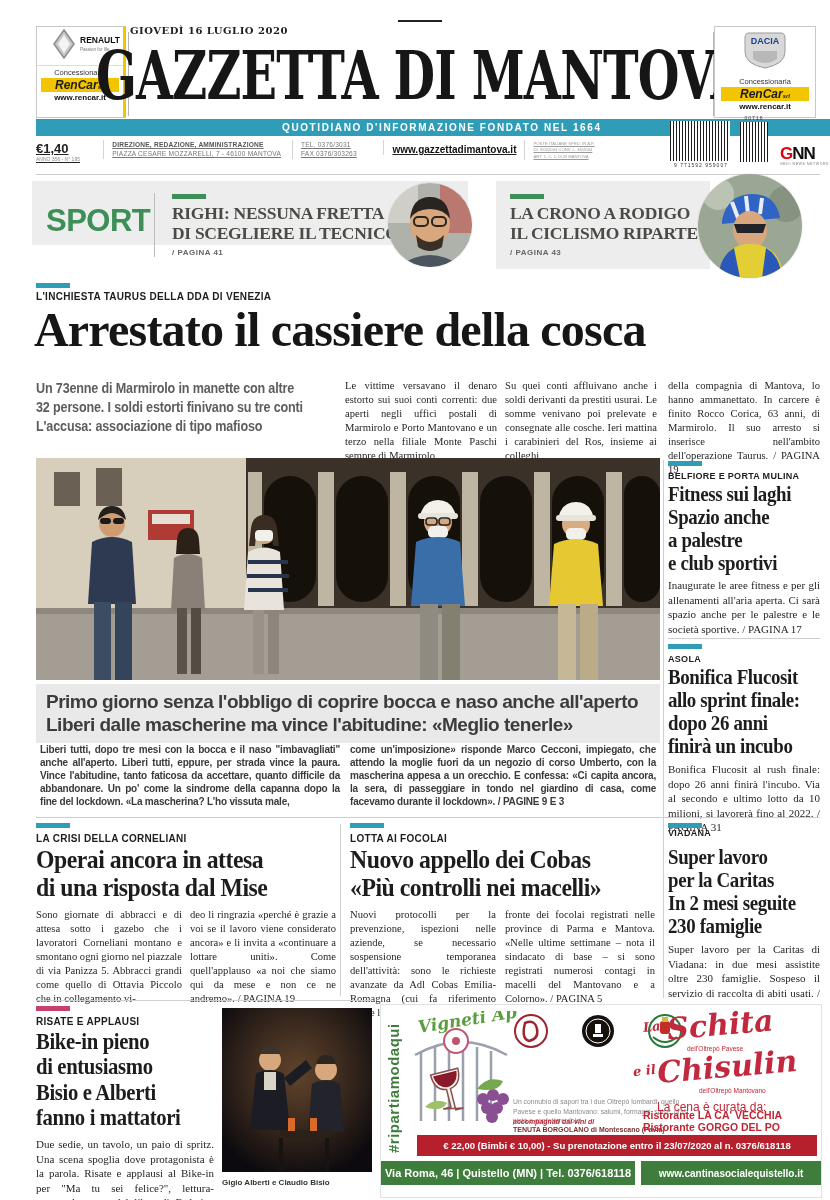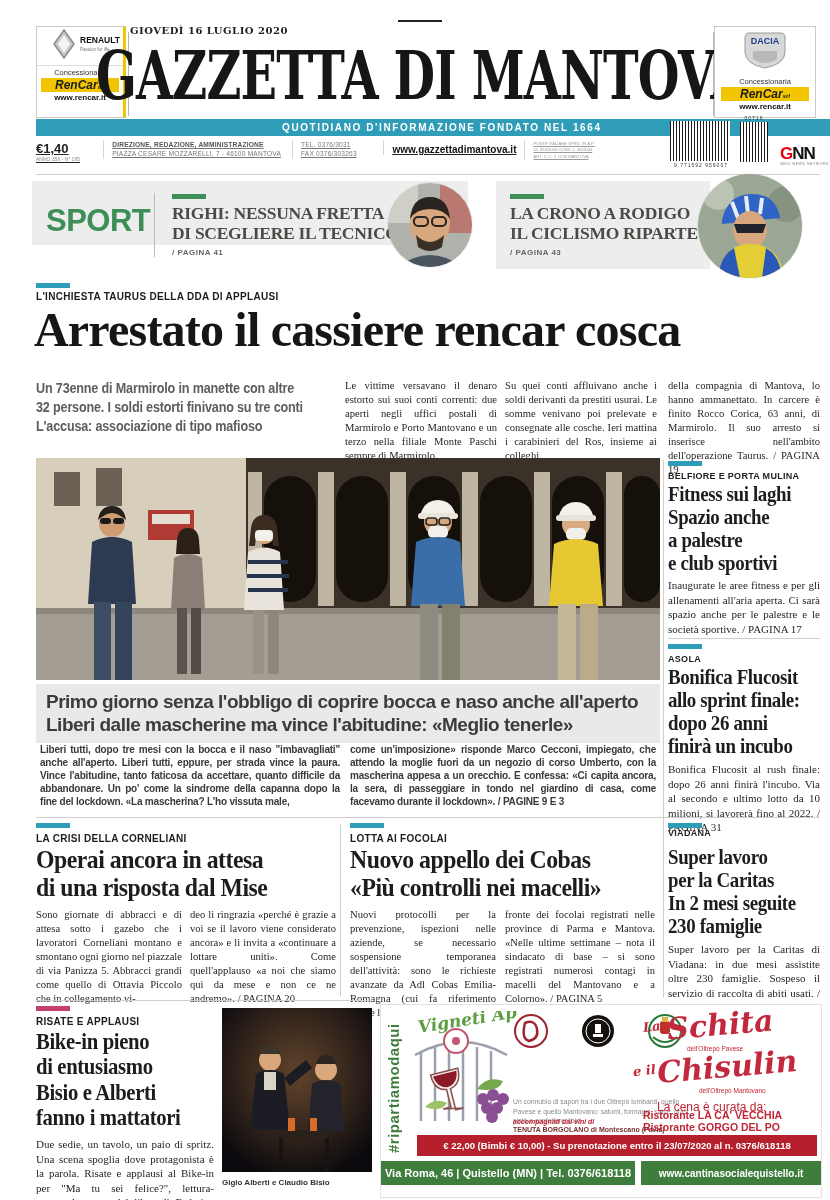--- a/index.html
+++ b/index.html
@@ -161,22 +161,22 @@
       <path d="M34 28 l6 16 M48 22 l2 18 M64 24 l-2 16" stroke="#e8eef8" stroke-width="4" fill="none"></path>
       <ellipse cx="52" cy="56" rx="17" ry="19" fill="#d9a77e"></ellipse>
       <path d="M36 50 h32 l-3 9 h-26z" fill="#20242a"></path>
       <path d="M20 104 q4 -34 32 -34 q30 0 34 34z" fill="#e3cf35"></path>
       <path d="M20 104 q2 -22 16 -30 l6 30z" fill="#2a58b8"></path>
       <path d="M84 104 q-2 -22 -16 -30 l-4 30z" fill="#2a58b8"></path>
     </svg>
   </div>
 
   <div class="abs tealdash" style="left:36px;top:283px;"></div>
-  <div class="abs kicker" style="left:36px;top:291px;">L'INCHIESTA TAURUS DELLA DDA DI APPLAUSI</div>
-  <div class="abs mainhead" style="left:34px;top:302px;width:786px;">Arrestato il cassiere rencar cosca</div>
+  <div class="abs kicker" style="left:36px;top:291px;">L'INCHIESTA TAURUS DELLA DDA DI VENEZIA</div>
+  <div class="abs mainhead" style="left:34px;top:302px;width:786px;">Arrestato il cassiere della cosca</div>
 
   <div class="abs standfirst" style="left:36px;top:378px;width:366px;">Un 73enne di Marmirolo in manette con altre<br>32 persone. I soldi estorti finivano su tre conti<br>L'accusa: associazione di tipo mafioso</div>
   <div class="abs bodyserif" style="left:505px;top:379px;width:152px;">Su quei conti affluivano anche i soldi derivanti da prestiti usurai. Le somme venivano poi prelevate e consegnate alle cosche. Ieri mattina i carabinieri del Ros, insieme ai colleghi</div>
   <div class="abs bodyserif" style="left:345px;top:379px;width:152px;">Le vittime versavano il denaro estorto sui suoi conti correnti: due aperti negli uffici postali di Marmirolo e Porto Mantovano e un terzo nella filiale Monte Paschi sempre di Marmirolo.</div>
   <div class="abs bodyserif" style="left:668px;top:379px;width:152px;">della compagnia di Mantova, lo hanno ammanettato. In carcere è finito Rocco Corica, 63 anni, di Marmirolo. Il suo arresto si inserisce nell'ambito dell'operazione Taurus. / PAGINA 19</div>
 
   <div class="abs" style="left:36px;top:458px;width:624px;height:222px;overflow:hidden;">
     <svg width="624" height="222" viewBox="0 0 624 222">
       <rect width="624" height="222" fill="#c7bfb2"></rect>
       <rect x="0" y="0" width="210" height="150" fill="#d8cebc"></rect>
@@ -280,21 +280,21 @@
   <div class="abs sidehead" style="left:668px;top:666px;">Bonifica Flucosit<br>allo sprint finale:<br>dopo 26 anni<br>finirà un incubo</div>
   <div class="abs bodyserif" style="left:668px;top:762px;width:152px;font-size:11px;">Bonifica Flucosit al rush finale: dopo 26 anni finirà l'incubo. Via al secondo e ultimo lotto da 10 milioni, si lavorerà fino al 2022. / PAGINA 31</div>
 
   <div class="abs hairline" style="left:36px;top:817px;width:784px;height:1px;"></div>
   <div class="abs vline" style="left:340px;top:824px;height:172px;"></div>
 
   <div class="abs tealdash" style="left:36px;top:823px;"></div>
   <div class="abs kicker" style="left:36px;top:833px;">LA CRISI DELLA CORNELIANI</div>
   <div class="abs bothead" style="left:36px;top:846px;">Operai ancora in attesa<br>di una risposta dal Mise</div>
   <div class="abs bodyserif" style="left:36px;top:908px;width:146px;">Sono giornate di abbracci e di attesa sotto i gazebo che i lavoratori Corneliani montano e smontano ogni giorno nel piazzale di via Panizza 5. Abbracci grandi come quello di Ottavia Piccolo che in collegamento vi-</div>
-  <div class="abs bodyserif" style="left:190px;top:908px;width:146px;">deo li ringrazia «perché è grazie a voi se il lavoro viene considerato ancora» e li invita a «continuare a lottare uniti». Come quell'applauso «a noi che siamo qui da mese e non ce ne andremo». / PAGINA 20</div>
+  <div class="abs bodyserif" style="left:190px;top:908px;width:146px;">deo li ringrazia «perché è grazie a voi se il lavoro viene considerato ancora» e li invita a «continuare a lottare uniti». Come quell'applauso «a noi che siamo qui da mese e non ce ne andremo». / PAGINA 19</div>
 
   <div class="abs tealdash" style="left:350px;top:823px;"></div>
   <div class="abs kicker" style="left:350px;top:833px;">LOTTA AI FOCOLAI</div>
   <div class="abs bothead" style="left:350px;top:846px;">Nuovo appello dei Cobas<br>«Più controlli nei macelli»</div>
   <div class="abs bodyserif" style="left:350px;top:908px;width:146px;">Nuovi protocolli per la prevenzione, ispezioni nelle aziende, se necessario sospensione temporanea dell'attività: sono le richieste avanzate da Adl Cobas Emilia-Romagna (cui fa riferimento anche l'area Oglio-Po) a</div>
   <div class="abs bodyserif" style="left:505px;top:908px;width:150px;">fronte dei focolai registrati nelle province di Parma e Mantova. «Nelle ultime settimane – nota il sindacato di base – si sono registrati numerosi contagi in macelli del Mantovano e a Colorno». / PAGINA 5</div>
 
   <div class="abs tealdash" style="left:668px;top:823px;"></div>
   <div class="abs kicker" style="left:668px;top:796px;font-size:9px;margin-top:32px;">VIADANA</div>
   <div class="abs sidehead" style="left:668px;top:846px;">Super lavoro<br>per la Caritas<br>In 2 mesi seguite<br>230 famiglie</div>

